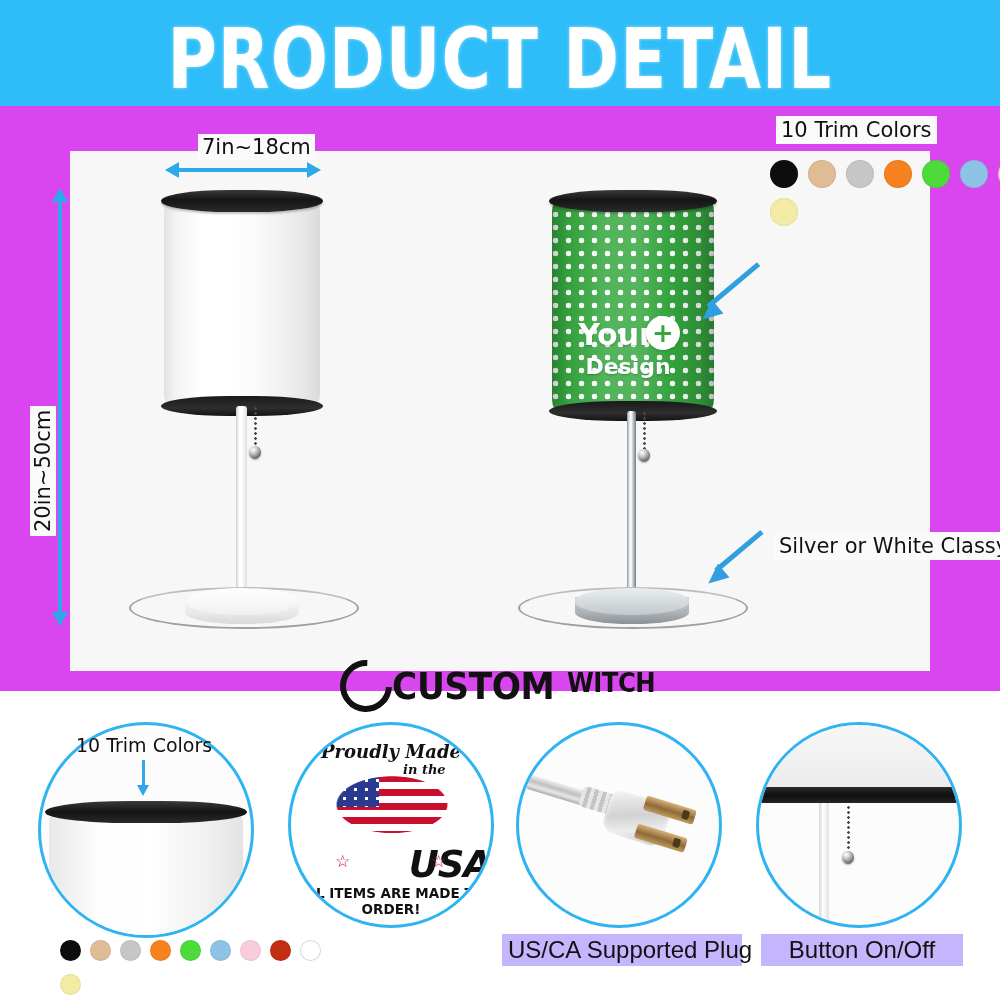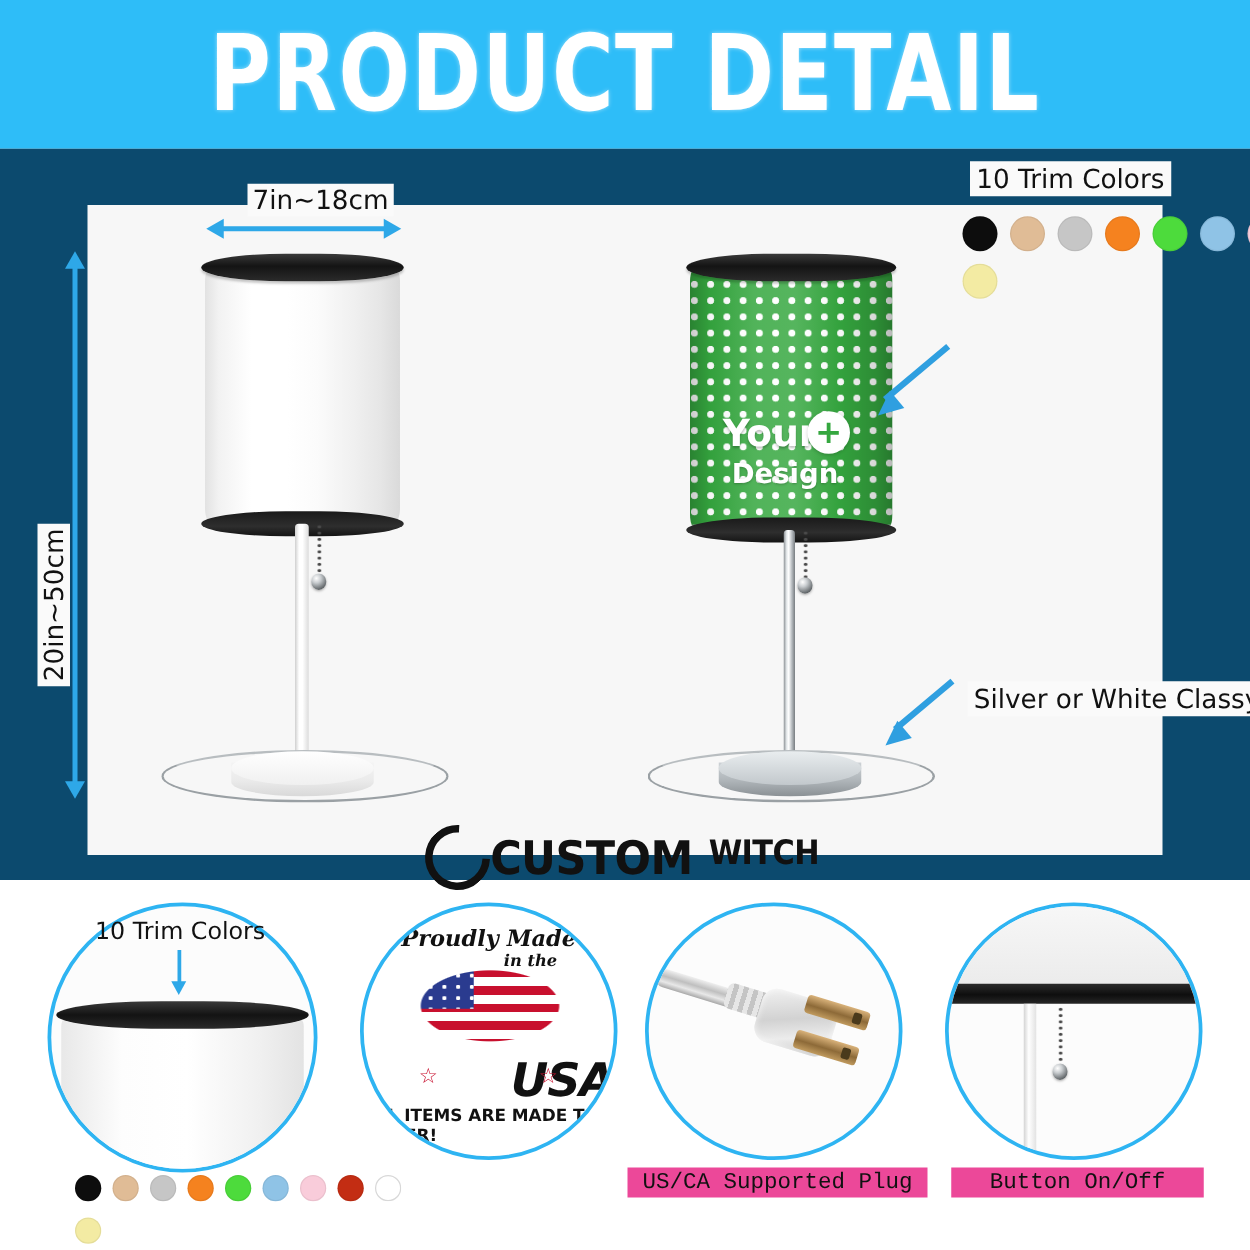--- a/index.html
+++ b/index.html
@@ -23,21 +23,21 @@
     font-weight:bold;
     font-size:66px;
     letter-spacing:1px;
     color:#ffffff;
     transform:scaleY(1.28) scaleX(1.02);
     text-shadow:0 0 3px rgba(255,255,255,.55);
     white-space:nowrap;
   }
 
   
-  .stage{position:absolute;left:0;top:119px;width:1000px;height:585px;background:#0c4a6e;}
+  .stage{position:absolute;left:0;top:106px;width:1000px;height:585px;background:#d946ef;}
   .stage-bg{position:absolute;left:70px;top:45px;width:860px;height:520px;background:#f7f7f7;}
 
   
   .lamp{position:absolute;}
   .shade{position:absolute;}
   .shade-body{
     position:absolute;left:0;top:0;width:100%;height:100%;
     border-radius:8px/14px;
     overflow:hidden;
   }
@@ -160,22 +160,22 @@
 
   
   .features{position:absolute;left:0;top:712px;width:1000px;height:288px;}
   .feature{position:absolute;}
   .circle{
     position:absolute;border-radius:50%;
     border:3px solid #2eb4f2;background:#fcfcfc;overflow:hidden;
   }
   .feature-caption{
     position:absolute;text-align:center;color:#111;
-    font-size:18px;font-family:Liberation Mono, monospace;white-space:nowrap;
-    background:#ec4899;padding:2px 6px;
+    font-size:24px;font-family:Liberation Sans, sans-serif;white-space:nowrap;
+    background:#c4b5fd;padding:2px 6px;
   }
   .mini-label{
     position:absolute;color:#111;font-size:19px;
     font-family:"DejaVu Sans", sans-serif;white-space:nowrap;z-index:4;
   }
   .mini-arrow{position:absolute;width:3px;background:#2ea8e8;z-index:4;}
   .mini-arrow:after{
     content:"";position:absolute;left:-5px;bottom:-10px;width:0;height:0;
     border-left:6.5px solid transparent;border-right:6.5px solid transparent;
     border-top:11px solid #2ea8e8;}
@@ -194,21 +194,21 @@
   .usa-in{
     position:absolute;color:#111;font-family:"DejaVu Serif", serif;
     font-style:italic;font-weight:bold;font-size:13px;
   }
   .usa-big{
     position:absolute;width:100%;text-align:right;color:#111;
     font-family:"DejaVu Sans", sans-serif;font-weight:bold;font-style:italic;
     font-size:37px;letter-spacing:-1px;
   }
   .usa-sub{
-    position:absolute;width:100%;color:#111;
+    position:absolute;width:100%;text-align:center;color:#111;
     font-family:"DejaVu Sans", sans-serif;font-weight:bold;font-size:13.5px;
   }
   .usa-star{position:absolute;color:#c8102e;font-size:17px;}
   .usa-map{
     position:absolute;
     background:
       repeating-linear-gradient(180deg,#c8102e 0 7px,#ffffff 7px 14px);
     -webkit-mask-image:var(--m);mask-image:var(--m);
   }
   .usa-union{

